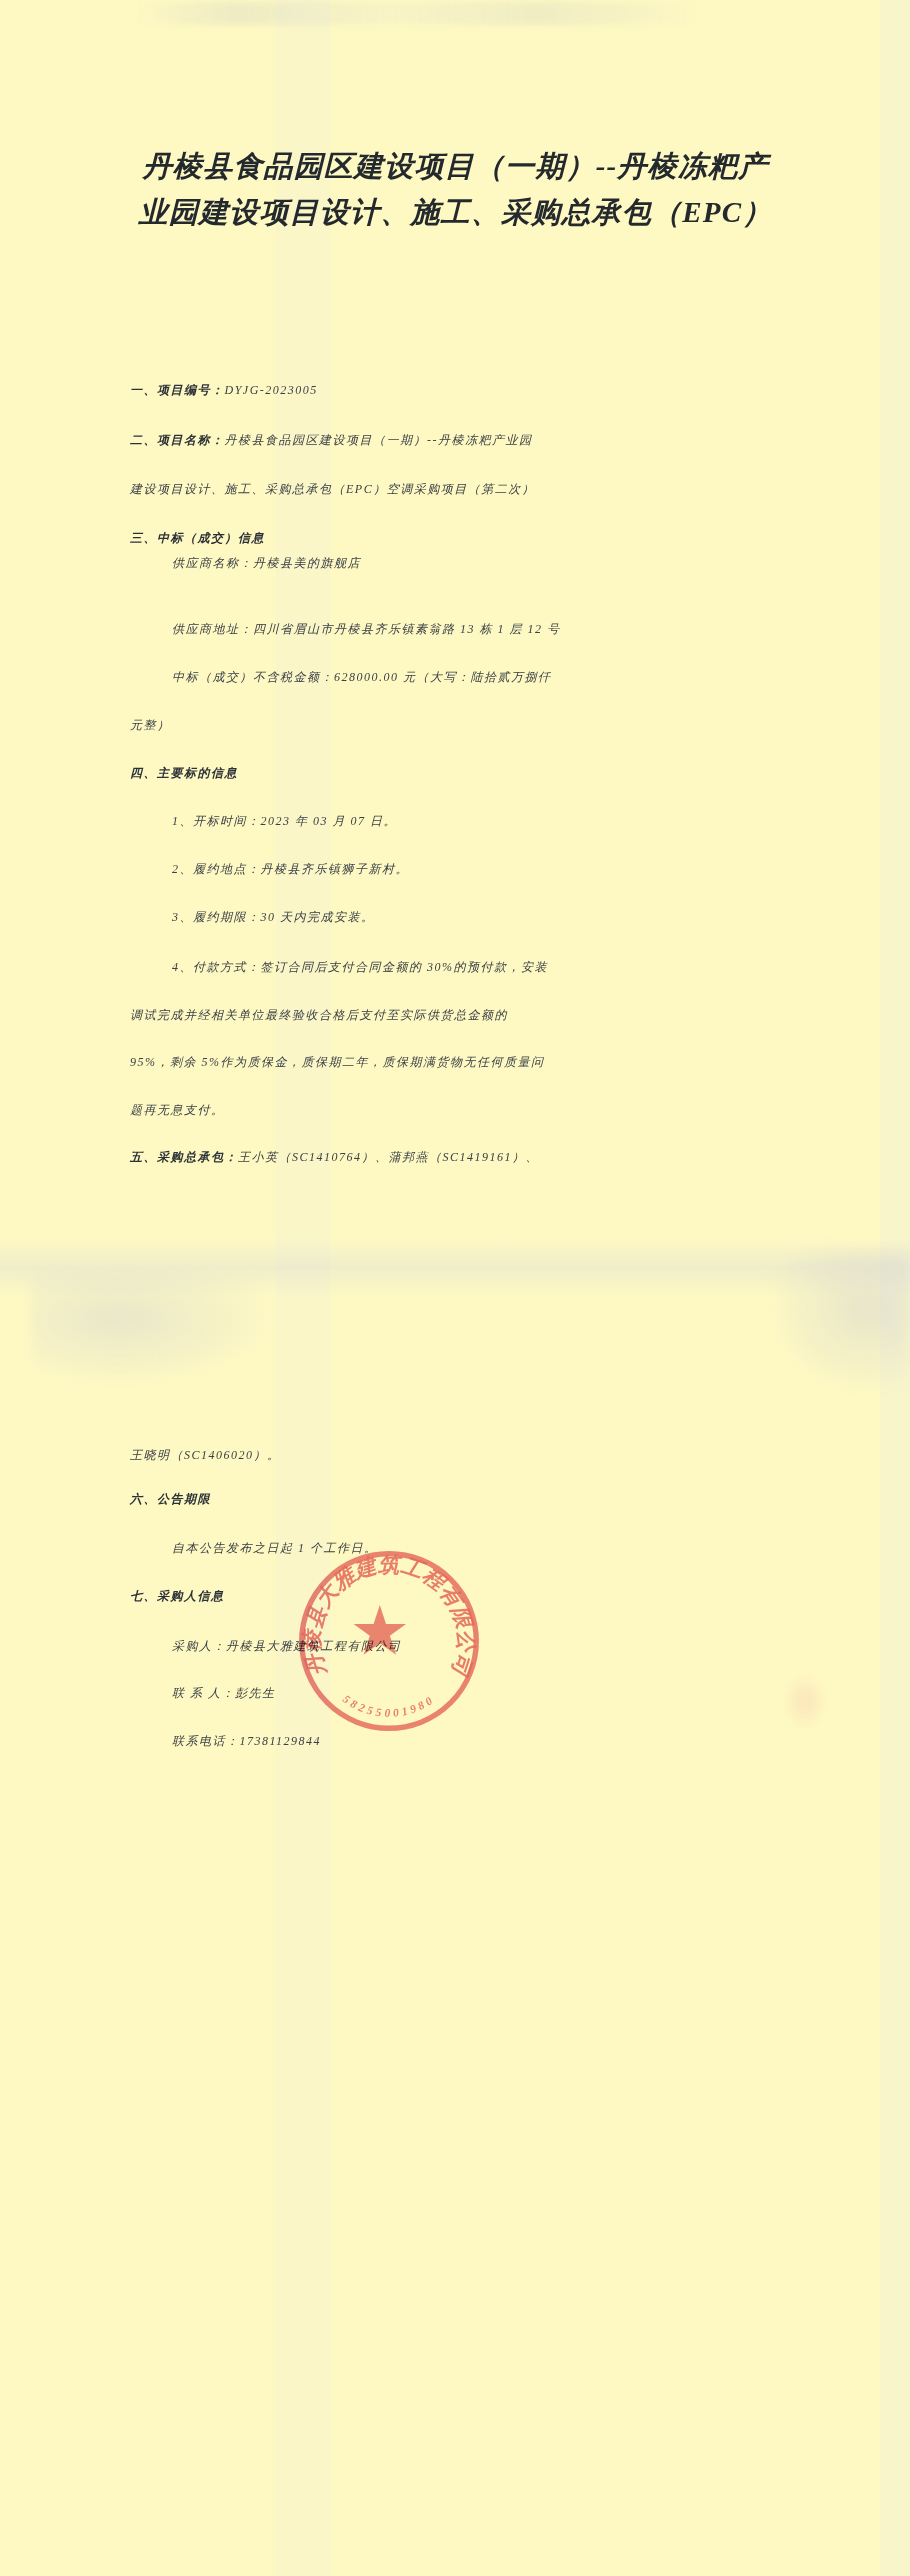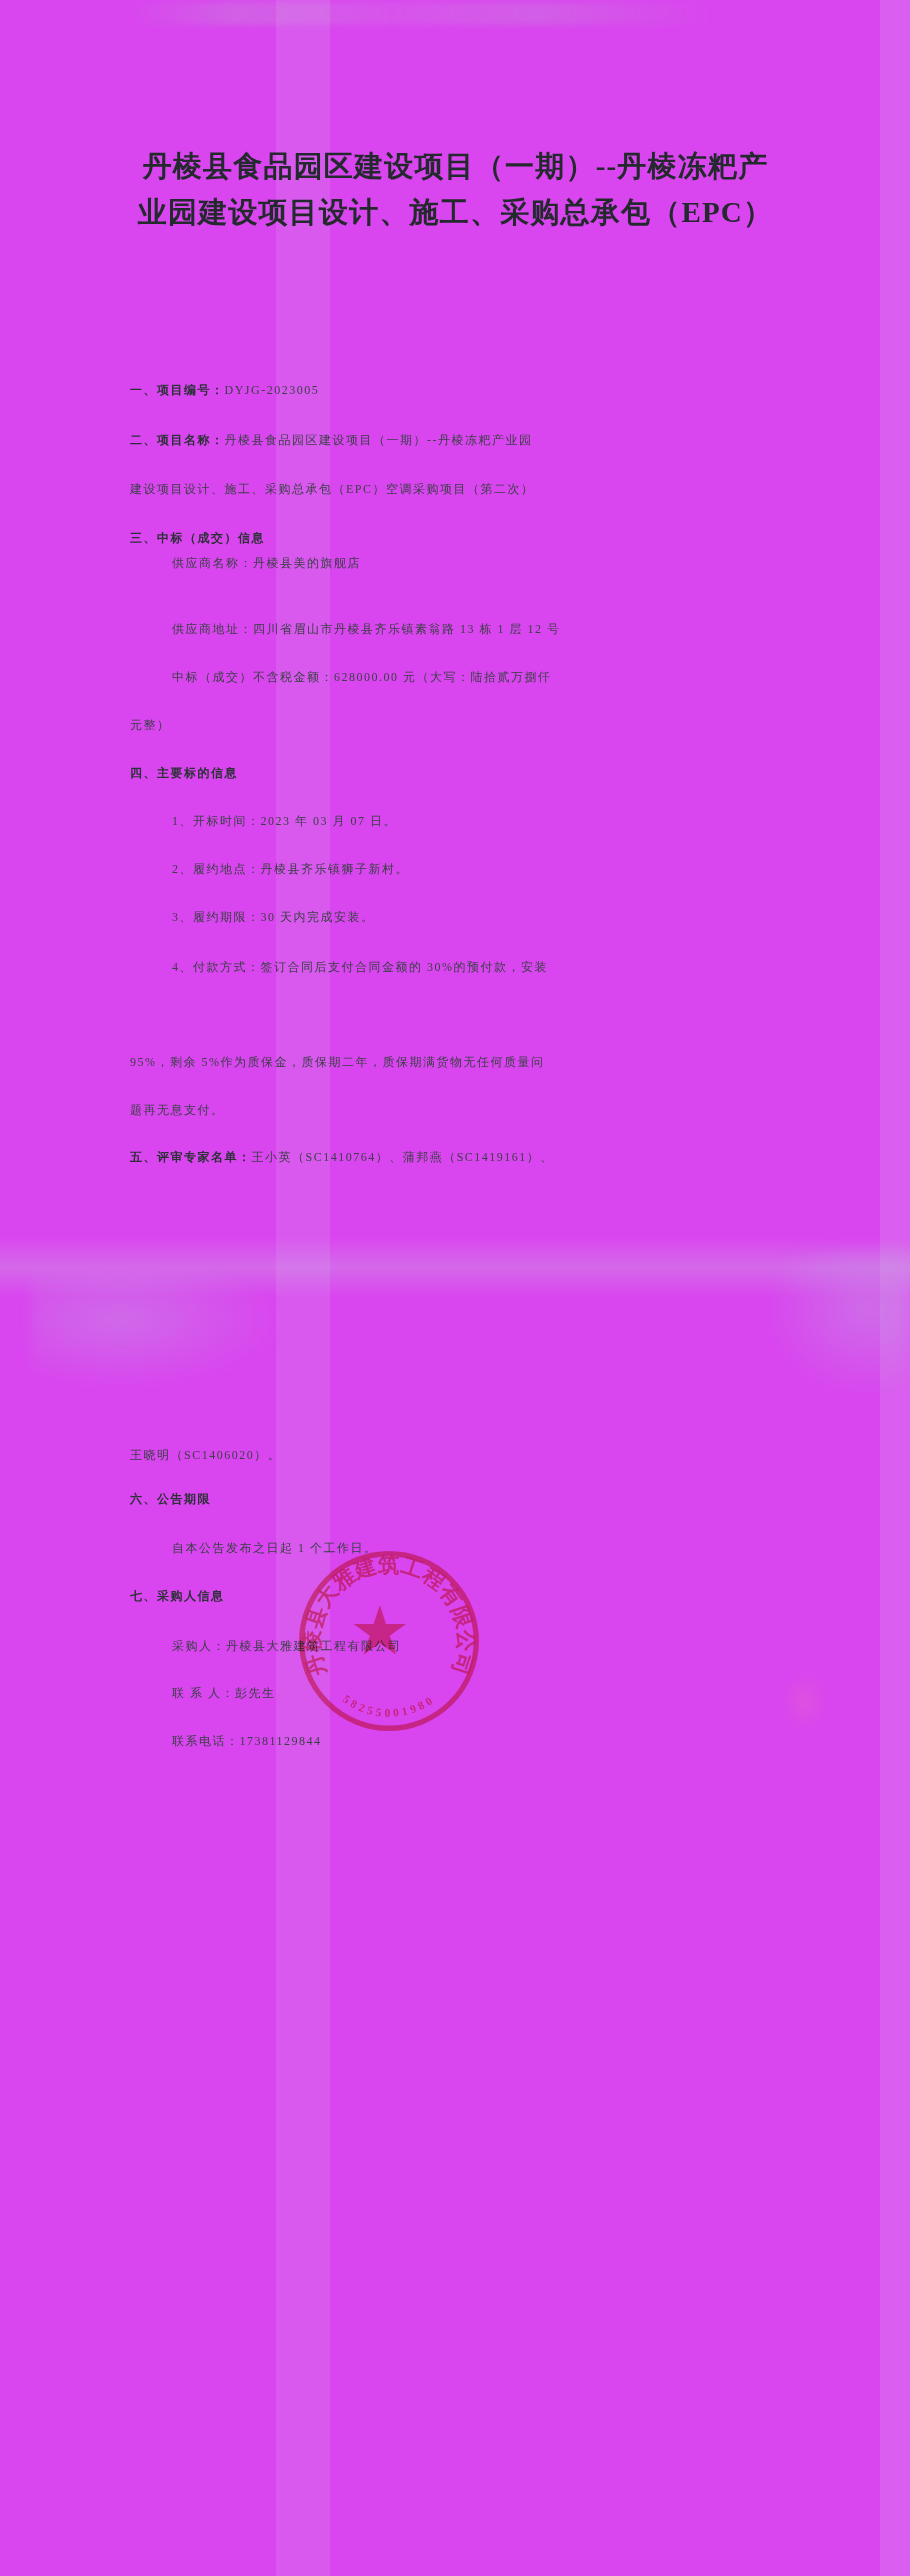--- a/index.html
+++ b/index.html
@@ -5,21 +5,22 @@
   html, body { margin: 0; padding: 0; }
   body {
     width: 911px; height: 2576px;
     background: #ffffff;
     font-family: "Liberation Serif", "DejaVu Serif", serif;
     position: relative;
     overflow: hidden;
   }
   .page {
     position: absolute; inset: 0;
-    background: #d946ef;
+    background: #fef9c3;
+    font-style: italic;
   }
   
   .artifact { position: absolute; pointer-events: none; }
   .top-smudge {
     top: 1.5px; left: 130px; width: 583px; height: 23px;
     background: linear-gradient(90deg, rgba(190,192,200,0) 0%, rgba(185,188,198,0.22) 18%, rgba(205,206,214,0.10) 45%, rgba(185,188,198,0.20) 70%, rgba(190,192,200,0) 100%);
     filter: blur(3.1px);
   }
   .streak-left {
     top: 0; left: 276px; width: 54px; height: 100%;
@@ -114,24 +115,25 @@
     <div class="line indent" style="top:551px">供应商名称：丹棱县美的旗舰店</div>
     <div class="line indent" style="top:617px">供应商地址：四川省眉山市丹棱县齐乐镇素翁路 13 栋 1 层 12 号</div>
     <div class="line indent" style="top:665px">中标（成交）不含税金额：628000.00 元（大写：陆拾贰万捌仟</div>
     <div class="line" style="top:713px">元整）</div>
 
     <div class="line lbl" style="top:761px">四、主要标的信息</div>
     <div class="line indent" style="top:809px">1、开标时间：2023 年 03 月 07 日。</div>
     <div class="line indent" style="top:857px">2、履约地点：丹棱县齐乐镇狮子新村。</div>
     <div class="line indent" style="top:905px">3、履约期限：30 天内完成安装。</div>
     <div class="line indent" style="top:955px">4、付款方式：签订合同后支付合同金额的 30%的预付款，安装</div>
+    <div class="line" style="top:1003px">调试完成并经相关单位最终验收合格后支付至实际供货总金额的</div>
     <div class="line" style="top:1050px">95%，剩余 5%作为质保金，质保期二年，质保期满货物无任何质量问</div>
     <div class="line" style="top:1098px">题再无息支付。</div>
 
-    <div class="line" style="top:1145px"><span class="lbl">五、评审专家名单：</span><span>王小英（SC1410764）、蒲邦燕（SC1419161）、</span></div>
+    <div class="line" style="top:1145px"><span class="lbl">五、采购总承包：</span><span>王小英（SC1410764）、蒲邦燕（SC1419161）、</span></div>
 
     <div class="line" style="top:1443px">王晓明（SC1406020）。</div>
 
     <div class="line lbl" style="top:1487px">六、公告期限</div>
     <div class="line indent" style="top:1536px">自本公告发布之日起 1 个工作日。</div>
 
     <div class="line lbl" style="top:1584px">七、采购人信息</div>
     <div class="line indent" style="top:1634px">采购人：丹棱县大雅建筑工程有限公司</div>
     <div class="line indent" style="top:1681px">联 系 人：彭先生</div>
     <div class="line indent" style="top:1729px">联系电话：17381129844</div>

